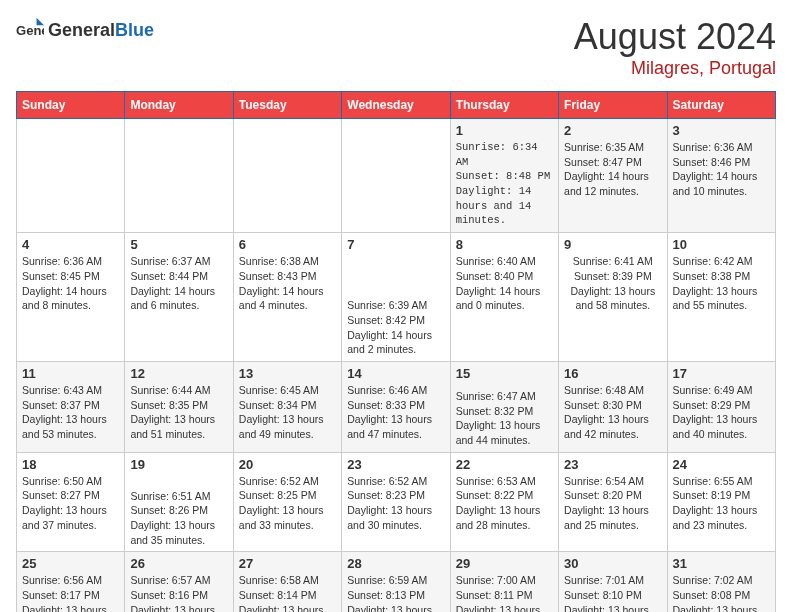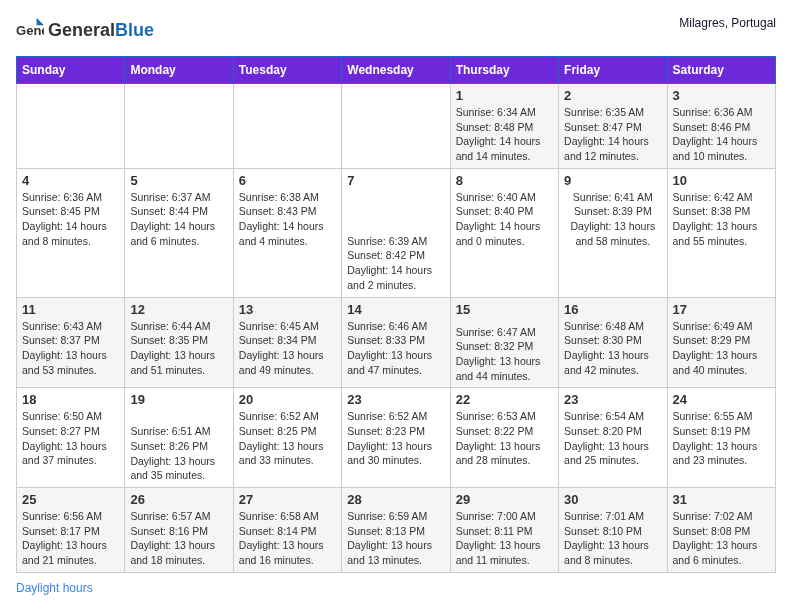--- a/index.html
+++ b/index.html
@@ -27,30 +27,30 @@
     }
     .title-block {
       text-align: right;
     }
     .month-year {
       font-size: 36px;
       font-weight: normal;
       color: #333;
     }
     .location {
-      font-size: 12px;
-      color: #0f172a;
+      font-size: 18px;
+      color: #b91c1c;
     }
     table {
       width: 100%;
       border-collapse: collapse;
       font-size: 11px;
     }
     thead th {
-      background-color: #6d28d9;
+      background-color: #ef4444;
       color: #fff;
       text-align: left;
       padding: 6px 5px;
       font-size: 12px;
       font-weight: bold;
       border: 1px solid #1a6bb5;
     }
     tbody td {
       border: 1px solid #ccc;
       vertical-align: top;
@@ -93,20 +93,21 @@
   <div class="logo">
     <svg class="logo-icon" viewBox="0 0 30 30" xmlns="http://www.w3.org/2000/svg">
       <text x="0" y="20" font-size="14" font-weight="bold" fill="#333">General</text>
       <polygon points="22,2 30,10 22,10" fill="#1a6bb5"></polygon>
     </svg>
     <div>
       <span style="font-size:18px;font-weight:bold;color:#333;">General</span><span style="font-size:18px;font-weight:bold;color:#1a6bb5;">Blue</span>
     </div>
   </div>
   <div class="title-block">
+    <div class="month-year">August 2024</div>
     <div class="location">Milagres, Portugal</div>
   </div>
 </div>
 
 <table>
   <thead>
     <tr>
     <th>Sunday</th>
         <th>Monday</th>
         <th>Tuesday</th>
@@ -117,21 +118,21 @@
       </tr>
   </thead>
   <tbody id="calendar-body">
   <tr>
         <td class="empty-cell"></td>
         <td class="empty-cell"></td>
         <td class="empty-cell"></td>
         <td class="empty-cell"></td>
         <td>
           <span class="day-number">1</span>
-          <div class="day-info" style="white-space: pre-line;">Sunrise: 6:34 AM
+          <div class="day-info" style="white-space: pre-line; font-family: Liberation Mono, monospace;">Sunrise: 6:34 AM
 Sunset: 8:48 PM
 Daylight: 14 hours and 14 minutes.</div>
         </td>
         <td>
           <span class="day-number">2</span>
           <div class="day-info" style="white-space: pre-line;">Sunrise: 6:35 AM
 Sunset: 8:47 PM
 Daylight: 14 hours and 12 minutes.</div>
         </td>
         <td>

